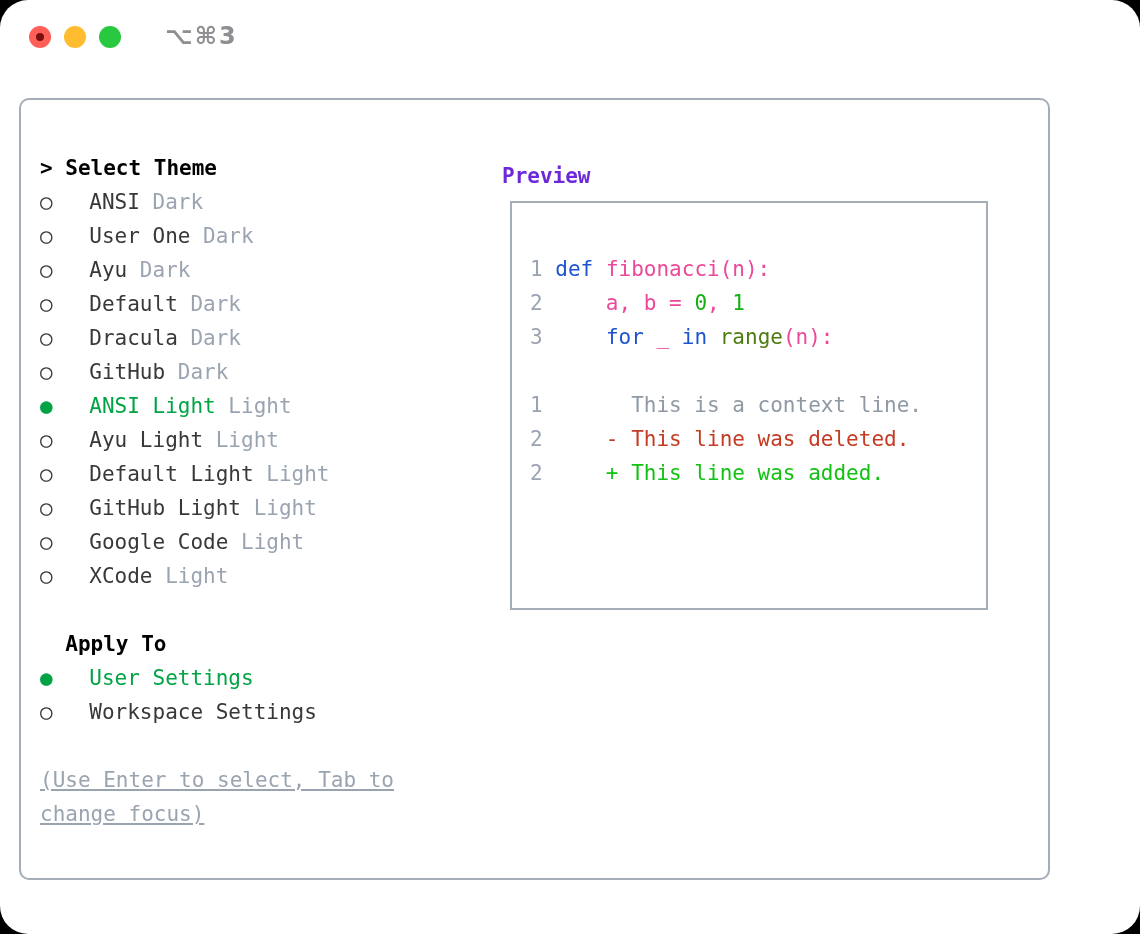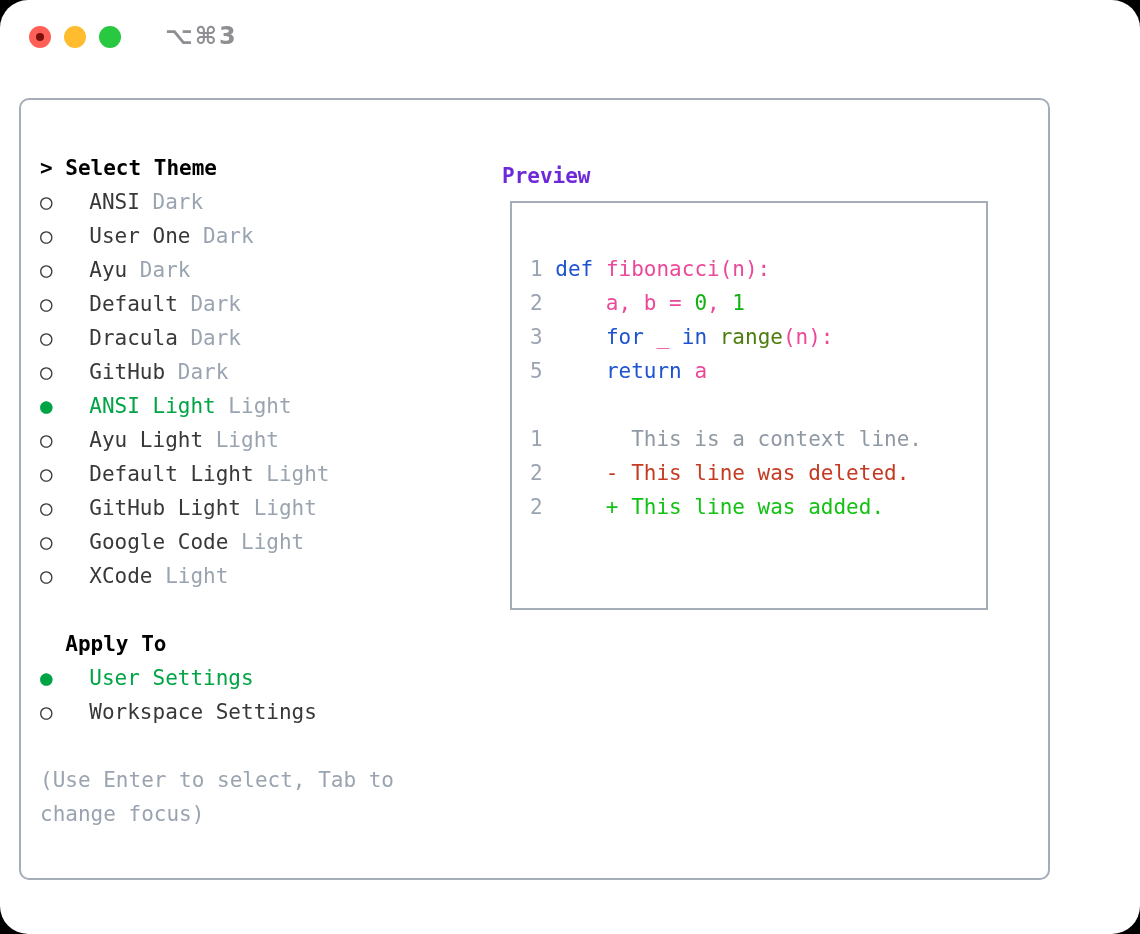--- a/index.html
+++ b/index.html
@@ -25,21 +25,21 @@
   
   #left-pane{position:absolute;left:19px;top:51px;font-size:21px;color:#383838;}
   .row{white-space:pre;height:34px;line-height:34px;}
   .row.heading{font-weight:bold;color:#000;}
   .prompt{display:inline-block;width:2ch;color:#000;}
   #apply-title{padding-left:2ch;}
   .marker{display:inline-block;width:2ch;color:#3a3a3a;}
   .label{color:#383838;margin-left:24px;}
   .badge{color:#9aa4b1;}
   .selected .marker,.selected .label{color:#00a445;}
-  .hint{color:#9aa4b1;}
+  .hint{color:#9aa4b1;text-decoration:underline;}
 
   
   #preview-title{position:absolute;left:481px;top:51px;height:34px;line-height:34px;
                  font-size:21px;font-weight:bold;color:#6d28d9;white-space:pre;margin-top:8px;}
   #preview-box{position:absolute;left:489px;top:101px;width:478px;height:409px;
                box-sizing:border-box;border:2px solid #a4adb8;background:#fff;}
   #code-lines{position:absolute;left:18px;top:49px;font-size:21px;}
   .code-line{white-space:pre;height:34px;line-height:34px;min-height:34px;color:#141414;}
   .c-num{color:#9aa4b1;}
   .c-plain{color:#ec4899;}
@@ -90,21 +90,20 @@
       <div class="row hint">(Use Enter to select, Tab to</div>
       <div class="row hint">change focus)</div>
     </div>
 
     <div id="preview-title">Preview</div>
     <div id="preview-box">
       <div id="code-lines">
           <div class="code-line"><span class="c-num">1 </span><span class="c-kw">def</span><span class="c-plain"> fibonacci(n):</span></div>
           <div class="code-line"><span class="c-num">2 </span><span class="c-plain">    a, b = </span><span class="c-lit">0</span><span class="c-plain">, </span><span class="c-lit">1</span></div>
           <div class="code-line"><span class="c-num">3 </span><span class="c-plain">    </span><span class="c-kw">for</span><span class="c-plain"> _ </span><span class="c-kw">in</span><span class="c-plain"> </span><span class="c-fn">range</span><span class="c-plain">(n):</span></div>
-          <div class="code-line"><span class="c-num">5 </span><span class="c-plain">    </span><span class="c-kw">return</span><span class="c-plain"> a</span></div>
           <div class="code-line"></div>
           <div class="code-line"><span class="c-num">1</span><span class="c-ctx">       This is a context line.</span></div>
           <div class="code-line"><span class="c-num">2</span><span class="c-del">     - This line was deleted.</span></div>
           <div class="code-line"><span class="c-num">2</span><span class="c-add">     + This line was added.</span></div>
         </div>
     </div>
 
   </div>
 </div>
 

